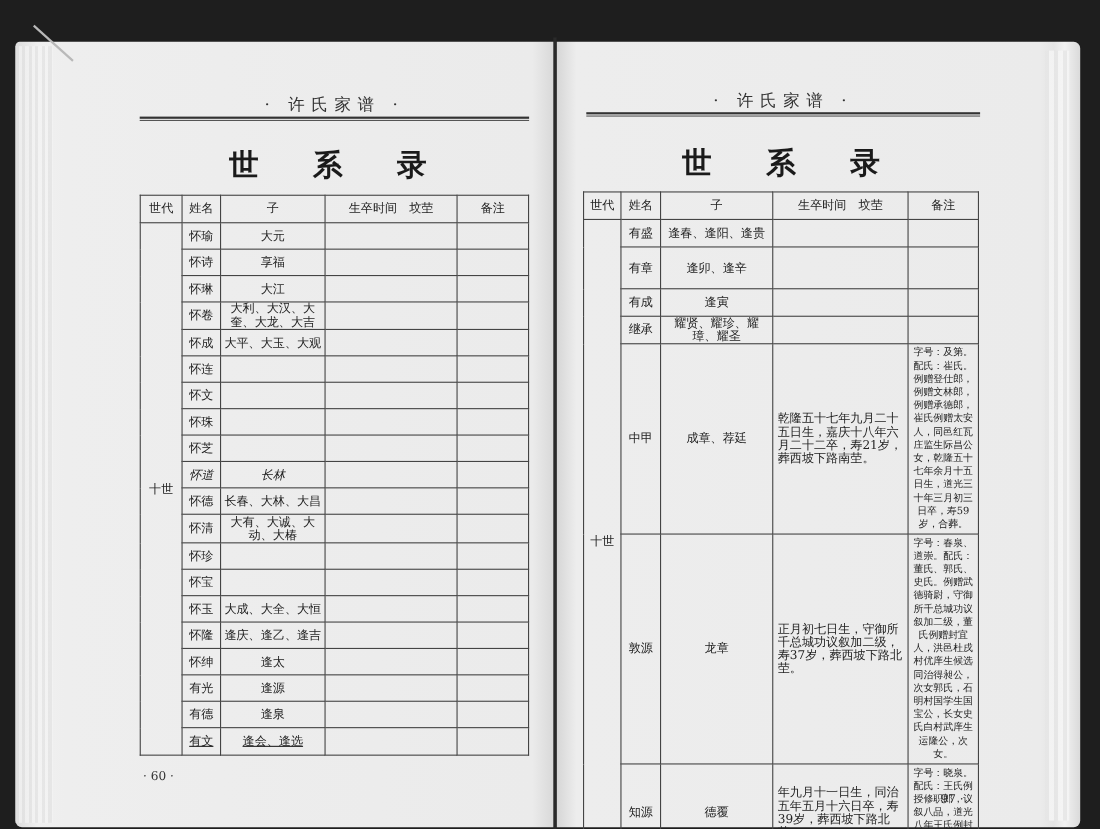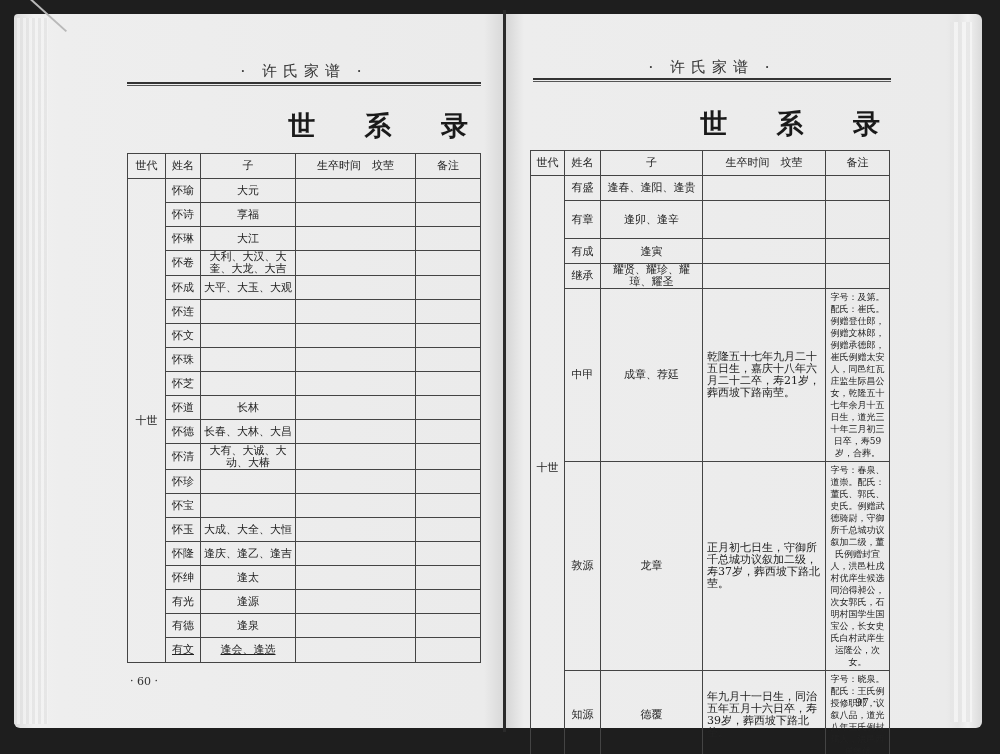--- a/index.html
+++ b/index.html
@@ -3,21 +3,21 @@
 <meta charset="utf-8">
 <style>
   html, body { margin: 0; padding: 0; }
   body {
     width: 1000px; height: 754px; overflow: hidden;
     background: #1e1e1e;
     position: relative;
     font-family: "DejaVu Serif", "Liberation Serif", serif;
     color: #222;
   }
-  .spread { position: absolute; inset: 0; }
+  .spread { position: absolute; inset: 0; margin-top: 24px; }
   .page {
     position: absolute; top: 14px; height: 714px;
     background: #ececec;
   }
   .page.left {
     left: 14px; width: 490px;
     background: linear-gradient(90deg, #dcdcdc 0px, #f0f0f0 20px, #eeeeee 45px, #ebebeb 470px, #d8d8d8 490px);
     border-radius: 4px 0 0 6px;
   }
   .page.right {
@@ -43,21 +43,21 @@
     position: absolute; font-size: 15px; letter-spacing: 6px; color: #333;
     text-align: center;
   }
   .rule {
     position: absolute; height: 4px;
     border-top: 2px solid #333; border-bottom: 1px solid #555;
     box-sizing: border-box;
   }
   .title {
     position: absolute; font-size: 27px; font-weight: bold; letter-spacing: 20px;
-    text-align: right; color: #1a1a1a;
+    text-align: center; color: #1a1a1a;
   }
   table.gen {
     position: absolute; border-collapse: collapse; table-layout: fixed;
     font-size: 11px; color: #222;
   }
   table.gen td, table.gen th {
     border: 1px solid #444; padding: 0 2px; text-align: center; vertical-align: middle;
     font-weight: normal; line-height: 12px; overflow: hidden;
   }
   table.gen th { font-family: "DejaVu Sans", "Liberation Sans", sans-serif; font-size: 11px; }
@@ -151,21 +151,21 @@
           <td></td>
           <td class="life"></td>
           <td class="note"></td>
         </tr>
         <tr style="height: 24px;">
           <td>怀芝</td>
           <td></td>
           <td class="life"></td>
           <td class="note"></td>
         </tr>
-        <tr style="height: 24px;">
+        <tr style="height: 24px; font-style: italic;">
           <td>怀道</td>
           <td>长林</td>
           <td class="life"></td>
           <td class="note"></td>
         </tr>
         <tr style="height: 24px;">
           <td>怀德</td>
           <td>长春、大林、大昌</td>
           <td class="life"></td>
           <td class="note"></td>
@@ -256,21 +256,21 @@
           <td>逢春、逢阳、逢贵</td>
           <td class="life"></td>
           <td class="note"></td>
         </tr>
         <tr style="height: 38px;">
           <td>有章</td>
           <td>逢卯、逢辛</td>
           <td class="life"></td>
           <td class="note"></td>
         </tr>
-        <tr style="height: 25px; font-family: Liberation Serif, serif;">
+        <tr style="height: 25px;">
           <td>有成</td>
           <td>逢寅</td>
           <td class="life"></td>
           <td class="note"></td>
         </tr>
         <tr style="height: 25px;">
           <td>继承</td>
           <td>耀贤、耀珍、耀璋、耀圣</td>
           <td class="life"></td>
           <td class="note"></td>

